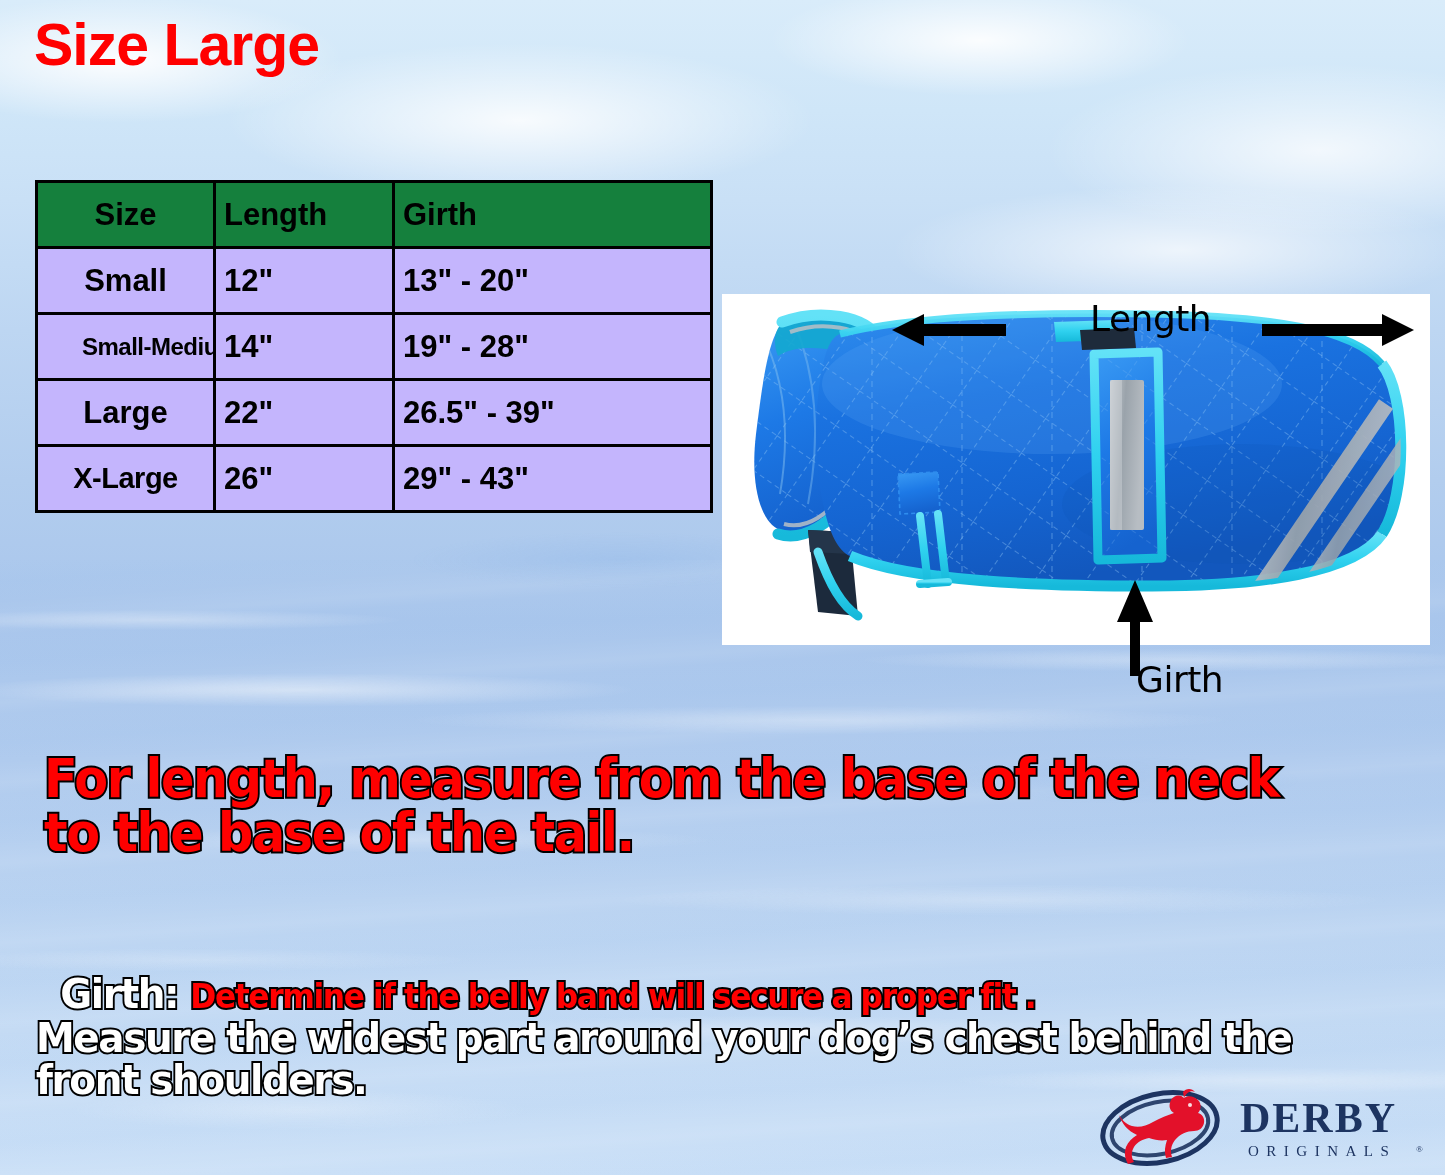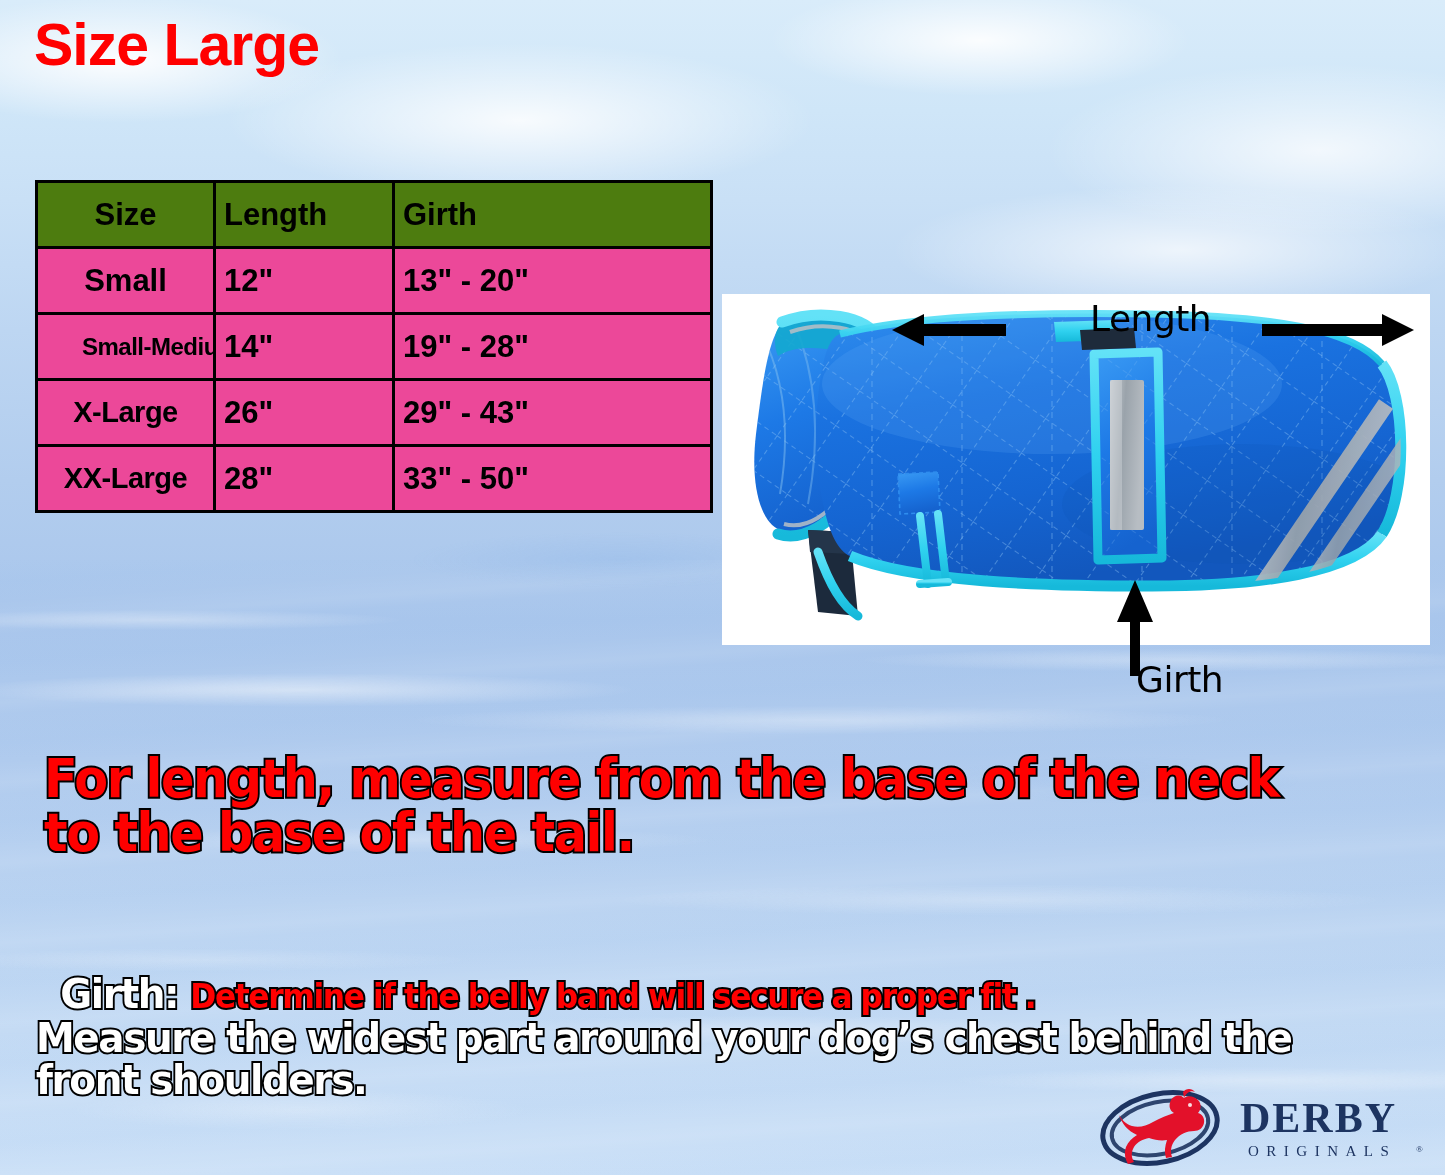--- a/index.html
+++ b/index.html
@@ -88,26 +88,26 @@
   }
   table.size-table th,
   table.size-table td {
     border: 3px solid #000000;
     height: 66px;
     padding: 0 8px;
     font-size: 31px;
     font-weight: bold;
     color: #000000;
     vertical-align: middle;
-    background: #ec4899;
+    background: #c4b5fd;
     overflow: hidden;
     white-space: nowrap;
   }
   table.size-table thead th {
-    background: #4d7c0f;
+    background: #15803d;
   }
   col.c-size   { width: 178px; }
   col.c-length { width: 179px; }
   col.c-girth  { width: auto; }
 
   th.h-size { text-align: center; }
   th.h-length, th.h-girth { text-align: left; padding-left: 12px; }
 
   td.cell-size   { text-align: center; }
   td.cell-length { text-align: left; padding-left: 12px; font-weight: bold; }
@@ -237,28 +237,28 @@
         <td class="cell-size">Small</td>
         <td class="cell-length">12"</td>
         <td class="cell-girth">13" - 20"</td>
       </tr>
       <tr>
         <td class="cell-size tight">Small-Medium</td>
         <td class="cell-length">14"</td>
         <td class="cell-girth">19" - 28"</td>
       </tr>
       <tr>
+        <td class="cell-size">Large</td>
+        <td class="cell-length">22"</td>
+        <td class="cell-girth">26.5" - 39"</td>
+      </tr>
+      <tr>
         <td class="cell-size semi">X-Large</td>
         <td class="cell-length">26"</td>
         <td class="cell-girth">29" - 43"</td>
-      </tr>
-      <tr>
-        <td class="cell-size semi">XX-Large</td>
-        <td class="cell-length">28"</td>
-        <td class="cell-girth">33" - 50"</td>
       </tr>
     </tbody>
   </table>
 </div>
 
 <div id="photo-panel">
   <div id="photo-inner">
 
     <svg id="coat-svg" width="708" height="351" viewBox="0 0 708 351">
       <defs>

